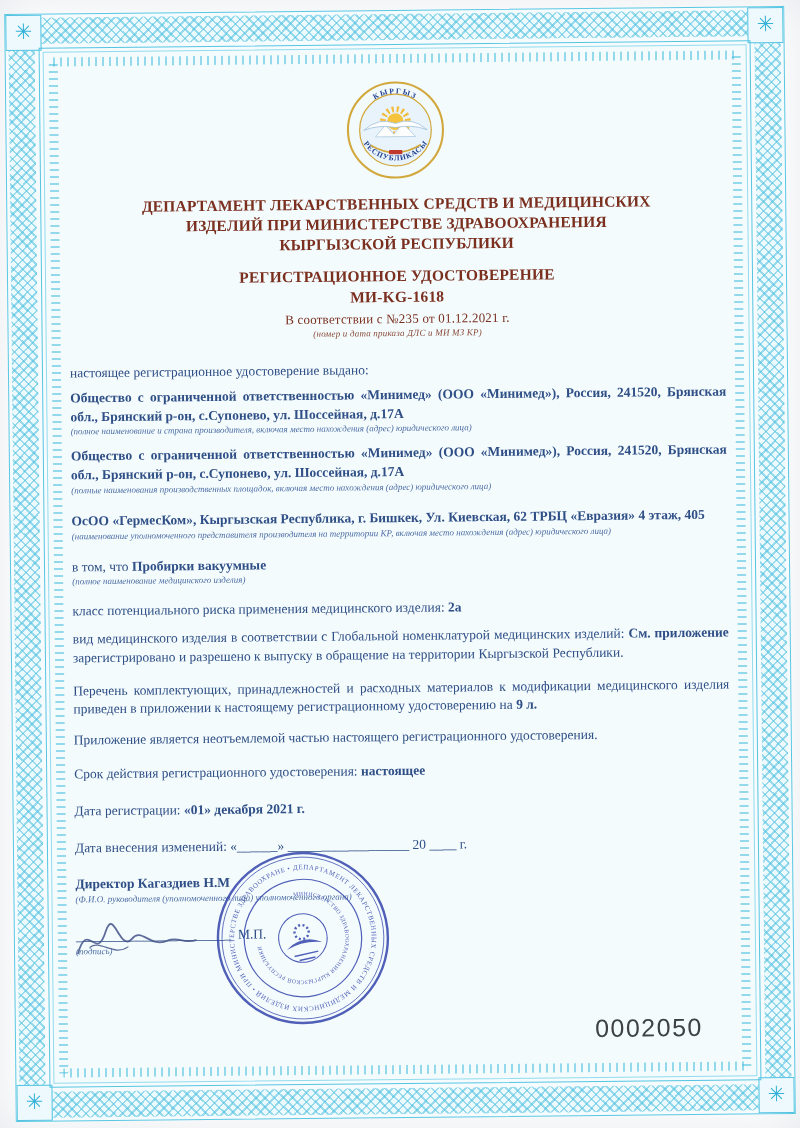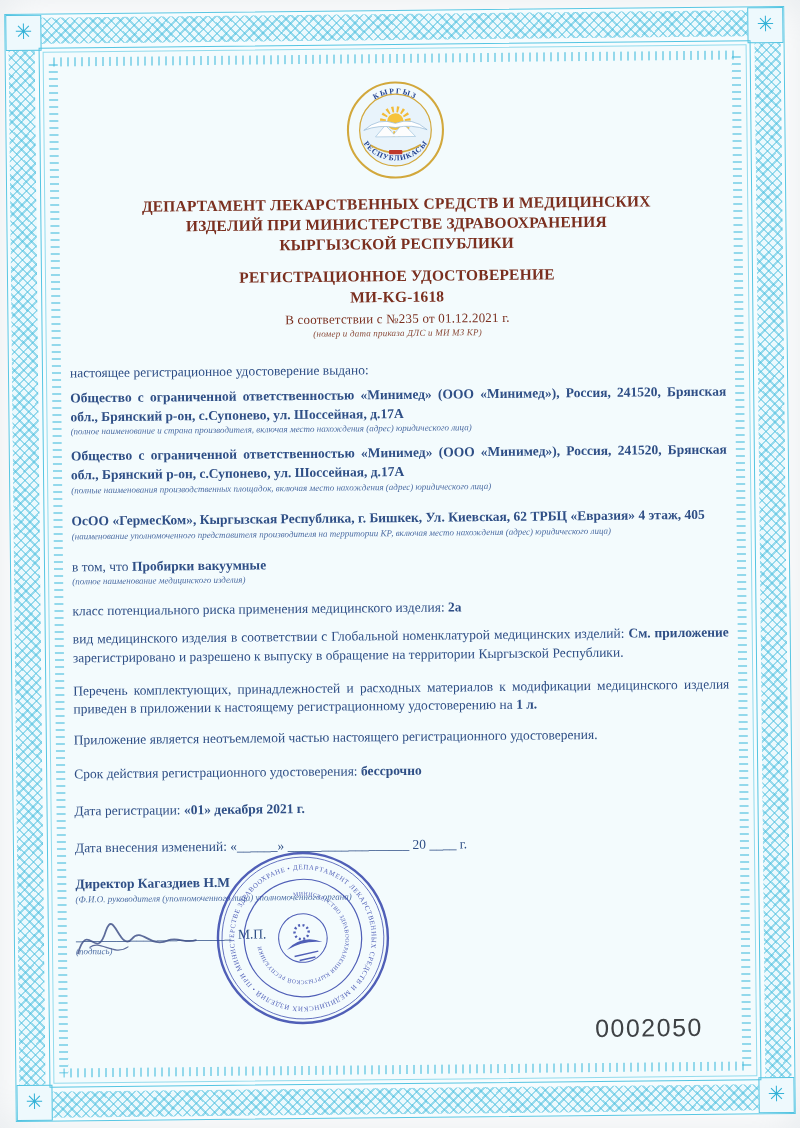--- a/index.html
+++ b/index.html
@@ -114,25 +114,25 @@
       <p class="p b mt16">ОсОО «ГермесКом», Кыргызская Республика, г. Бишкек, Ул. Киевская, 62 ТРБЦ «Евразия» 4 этаж, 405</p>
       <div class="cap">(наименование уполномоченного представителя производителя на территории КР, включая место нахождения (адрес) юридического лица)</div>
 
       <p class="p mt16"><span>в том, что </span><span class="b">Пробирки вакуумные</span></p>
       <div class="cap">(полное наименование медицинского изделия)</div>
 
       <p class="p mt14"><span>класс потенциального риска применения медицинского изделия: </span><span class="b">2а</span></p>
 
       <p class="p mt10"><span>вид медицинского изделия в соответствии с Глобальной номенклатурой медицинских изделий: </span><span class="b">См. приложение</span><span> зарегистрировано и разрешено к выпуску в обращение на территории Кыргызской Республики.</span></p>
 
-      <p class="p mt14"><span>Перечень комплектующих, принадлежностей и расходных материалов к модификации медицинского изделия приведен в приложении к настоящему регистрационному удостоверению на </span><span class="b">1 л.</span></p>
+      <p class="p mt14"><span>Перечень комплектующих, принадлежностей и расходных материалов к модификации медицинского изделия приведен в приложении к настоящему регистрационному удостоверению на </span><span class="b">9 л.</span></p>
 
       <p class="p mt12">Приложение является неотъемлемой частью настоящего регистрационного удостоверения.</p>
 
-      <p class="p mt16"><span>Срок действия регистрационного удостоверения: </span><span class="b">бессрочно</span></p>
+      <p class="p mt16"><span>Срок действия регистрационного удостоверения: </span><span class="b">настоящее</span></p>
 
       <p class="p mt18"><span>Дата регистрации: </span><span class="b">«01» декабря 2021 г.</span></p>
 
       <p class="p mt18">Дата внесения изменений: «______» __________________ 20 ____ г.</p>
 
       <p class="p b mt18">Директор Кагаздиев Н.М</p>
       <div class="cap">(Ф.И.О. руководителя (уполномоченного лица) уполномоченного органа)</div>
 
       <div class="sigblock mt22">
         <svg class="sig-svg" viewBox="0 0 160 70">

